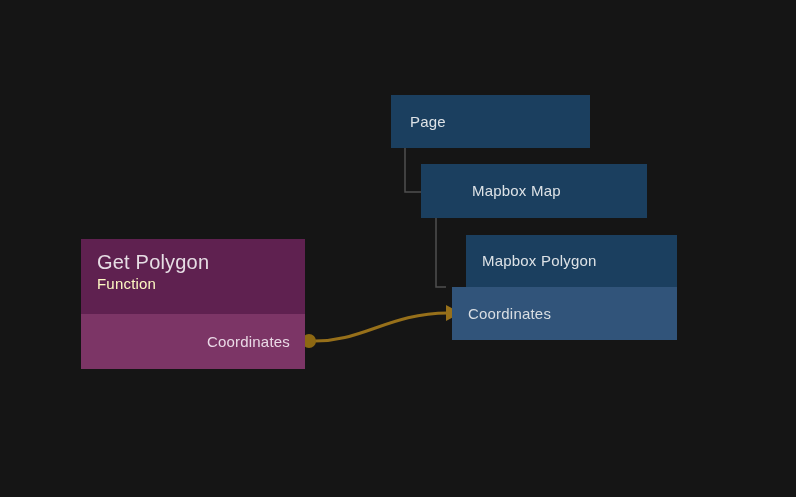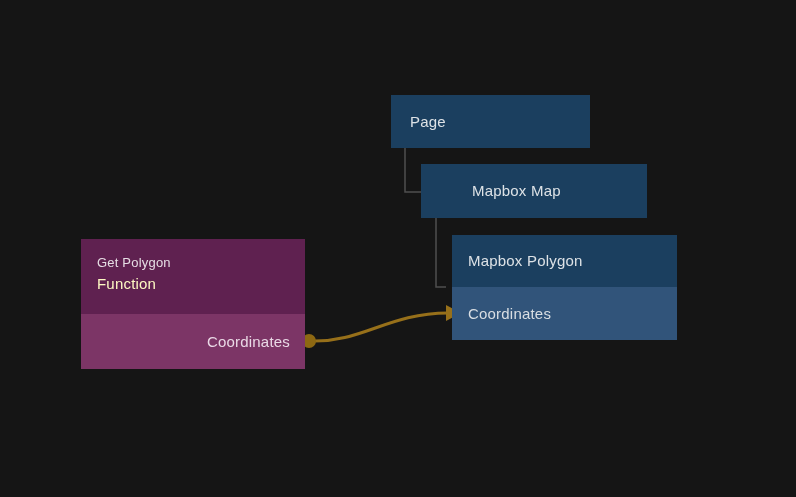--- a/index.html
+++ b/index.html
@@ -27,20 +27,21 @@
     font-size: 15px;
     line-height: 53px;
     padding-left: 19px;
     white-space: nowrap;
     letter-spacing: 0.2px;
   }
   
   .mp-header {
     height: 52px;
     background: #1b3f5f;
+    margin-left: 14px;
   }
   .mp-header .node-header-text { line-height: 52px; padding-left: 16px; }
   .mp-input-row {
     height: 53px;
     background: #31547a;
   }
   .mp-input-row .port-text {
     color: #d9dee3;
     font-size: 15px;
     line-height: 53px;
@@ -49,21 +50,21 @@
   }
   
   .gp-header {
     height: 75px;
     background: #5f2150;
     padding: 13px 0 0 16px;
     box-sizing: border-box;
   }
   .gp-title {
     color: #e6dde4;
-    font-size: 13px;
+    font-size: 20px;
     line-height: 21px;
     letter-spacing: 0.2px;
   }
   .gp-subtitle {
     color: #fef9c3;
     font-size: 15px;
     line-height: 21px;
     letter-spacing: 0.2px;
   }
   .gp-output-row {

